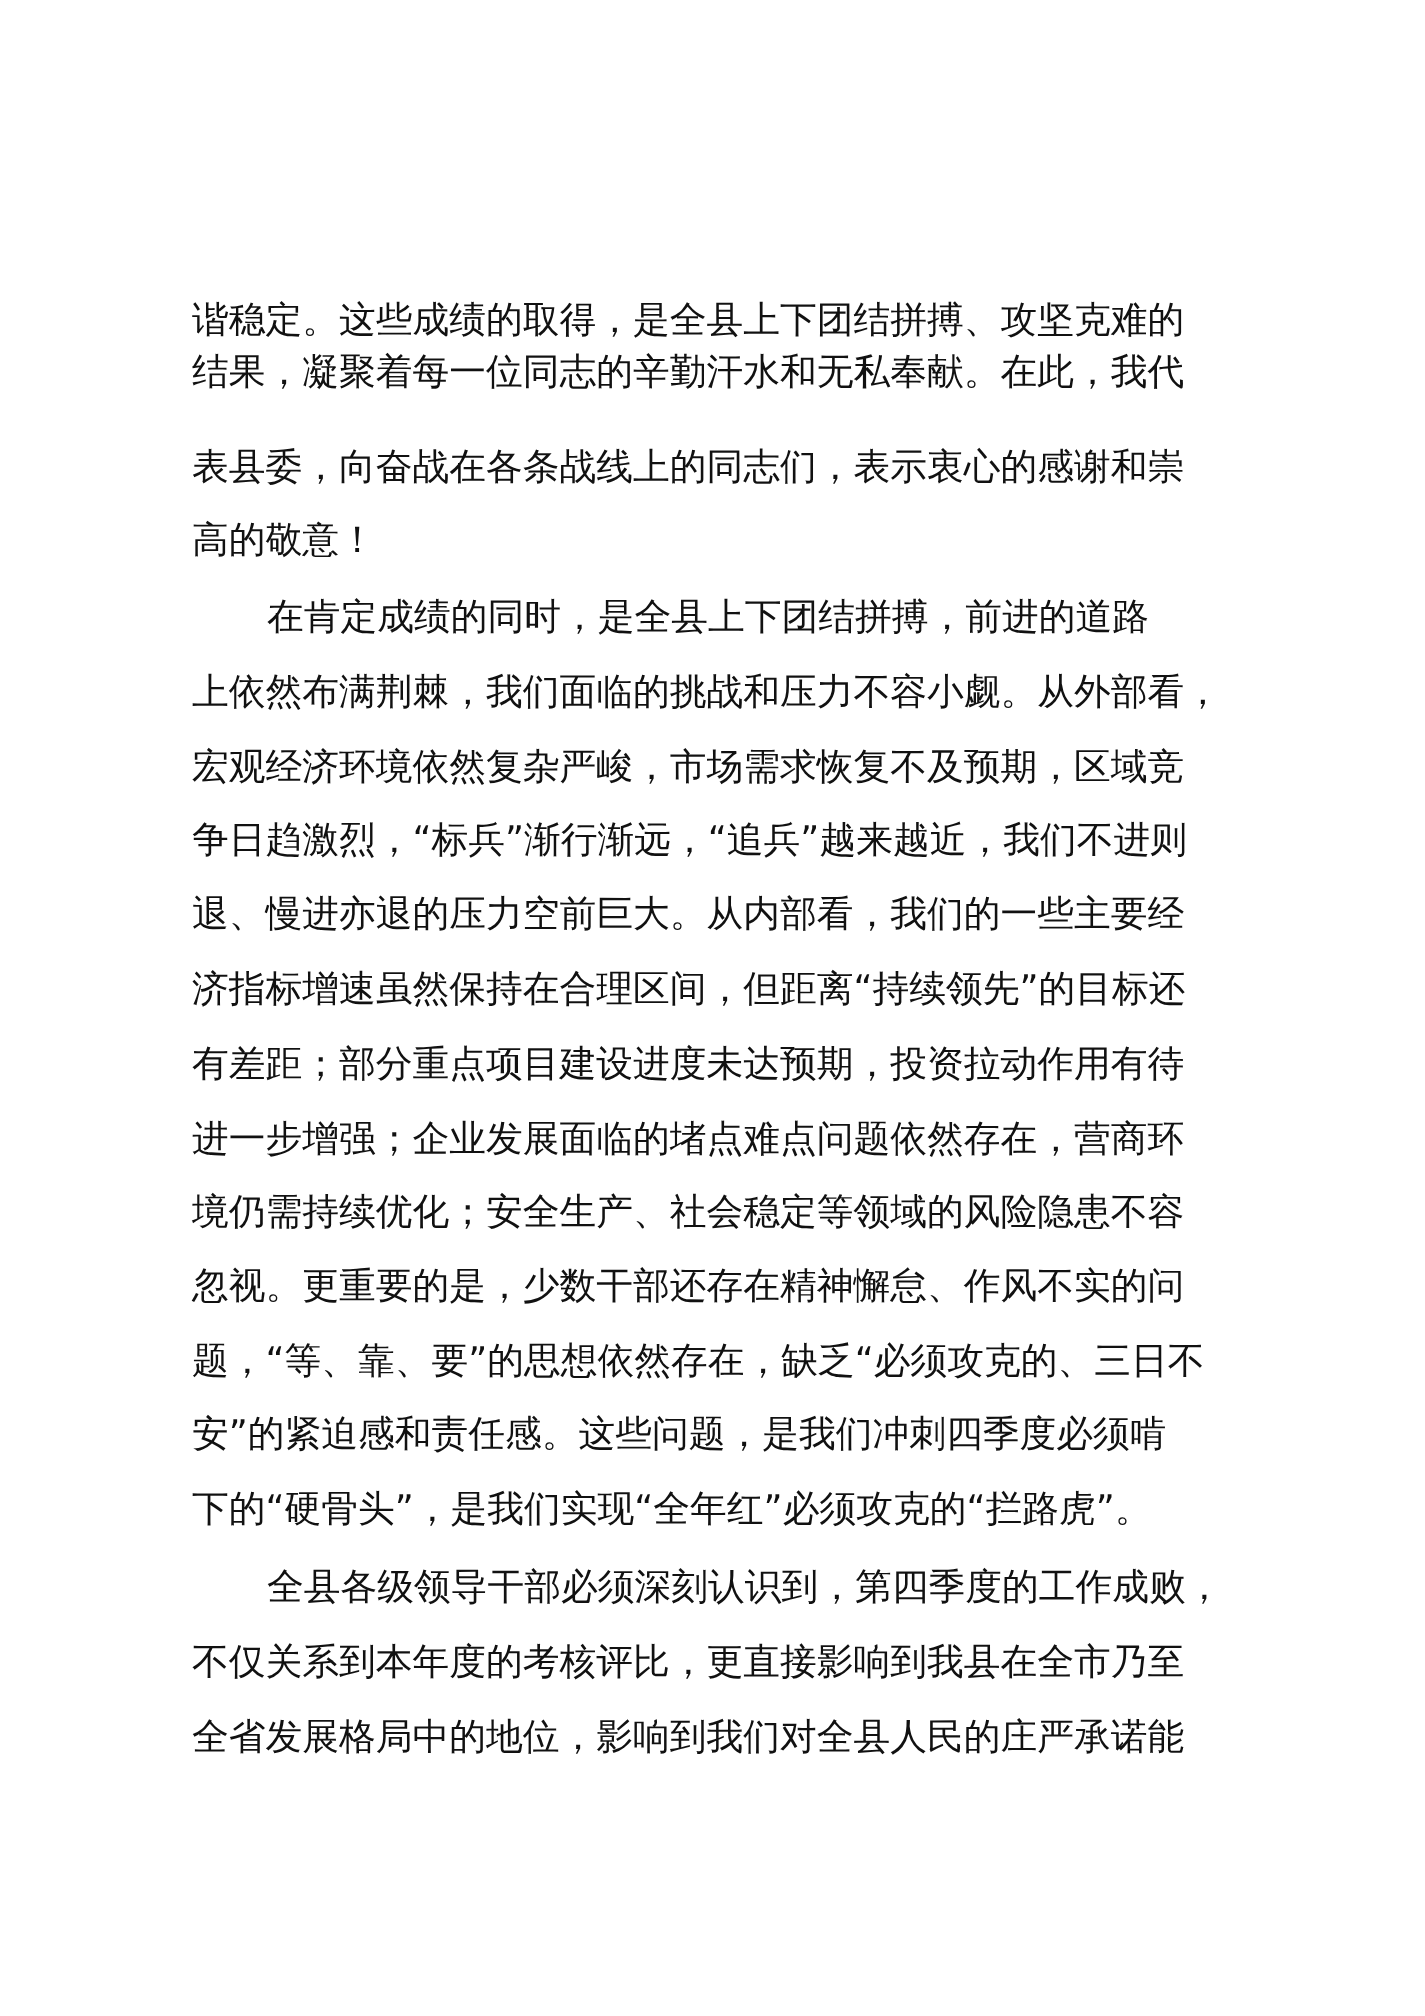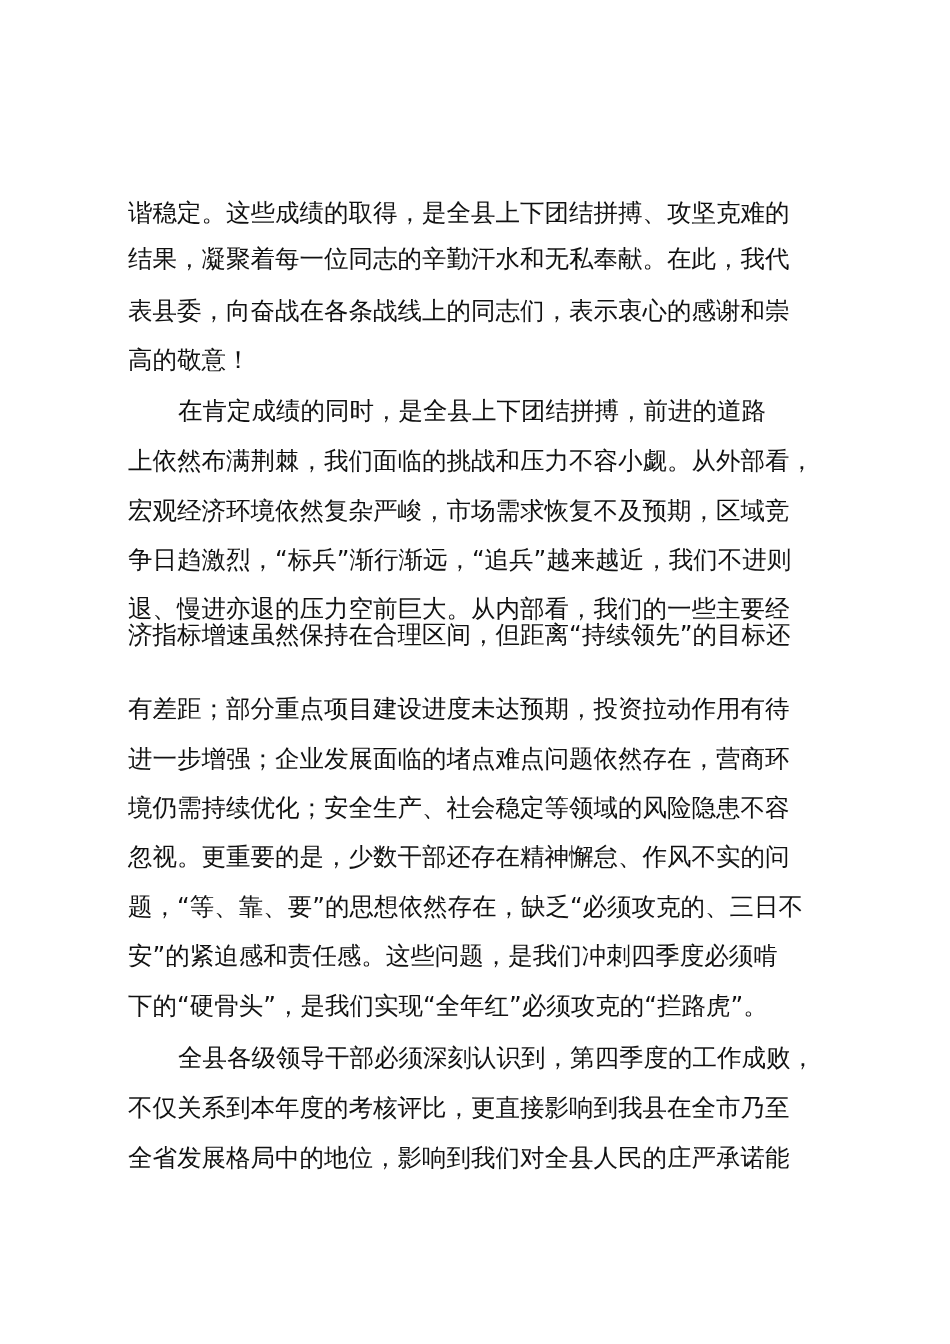--- a/index.html
+++ b/index.html
@@ -16,30 +16,30 @@
       letter-spacing: 0px;
     }
     .indent { left: 178px; }
   </style>
 </head>
 <body>
 
 <div class="page">
 
   <div class="line" style="top:198px">谐稳定。这些成绩的取得，是全县上下团结拼搏、攻坚克难的</div>
-  <div class="line" style="top:244px">结果，凝聚着每一位同志的辛勤汗水和无私奉献。在此，我代</div>
+  <div class="line" style="top:233px">结果，凝聚着每一位同志的辛勤汗水和无私奉献。在此，我代</div>
   <div class="line" style="top:296px">表县委，向奋战在各条战线上的同志们，表示衷心的感谢和崇</div>
   <div class="line" style="top:345px">高的敬意！</div>
 
   <div class="line indent" style="top:396px">在肯定成绩的同时，是全县上下团结拼搏，前进的道路</div>
   <div class="line" style="top:446px">上依然布满荆棘，我们面临的挑战和压力不容小觑。从外部看，</div>
   <div class="line" style="top:545px">争日趋激烈，“标兵”渐行渐远，“追兵”越来越近，我们不进则</div>
   <div class="line" style="top:496px">宏观经济环境依然复杂严峻，市场需求恢复不及预期，区域竞</div>
   <div class="line" style="top:594px">退、慢进亦退的压力空前巨大。从内部看，我们的一些主要经</div>
-  <div class="line" style="top:620px">济指标增速虽然保持在合理区间，但距离“持续领先”的目标还</div>
+  <div class="line" style="top:644px">济指标增速虽然保持在合理区间，但距离“持续领先”的目标还</div>
   <div class="line" style="top:694px">有差距；部分重点项目建设进度未达预期，投资拉动作用有待</div>
   <div class="line" style="top:744px">进一步增强；企业发展面临的堵点难点问题依然存在，营商环</div>
   <div class="line" style="top:793px">境仍需持续优化；安全生产、社会稳定等领域的风险隐患不容</div>
   <div class="line" style="top:842px">忽视。更重要的是，少数干部还存在精神懈怠、作风不实的问</div>
   <div class="line" style="top:892px">题，“等、靠、要”的思想依然存在，缺乏“必须攻克的、三日不</div>
   <div class="line" style="top:941px">安”的紧迫感和责任感。这些问题，是我们冲刺四季度必须啃</div>
   <div class="line" style="top:991px">下的“硬骨头”，是我们实现“全年红”必须攻克的“拦路虎”。</div>
 
   <div class="line indent" style="top:1043px">全县各级领导干部必须深刻认识到，第四季度的工作成败，</div>
   <div class="line" style="top:1093px">不仅关系到本年度的考核评比，更直接影响到我县在全市乃至</div>

